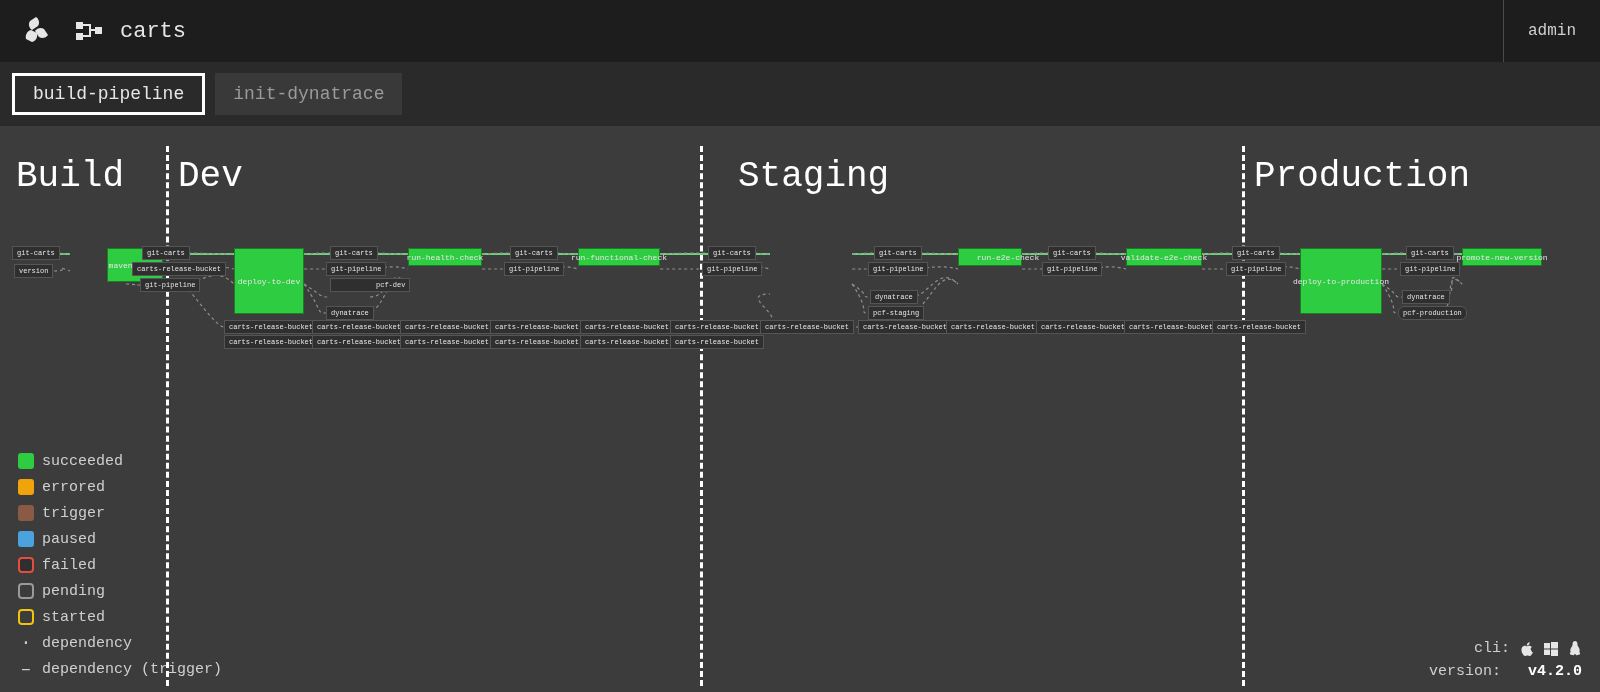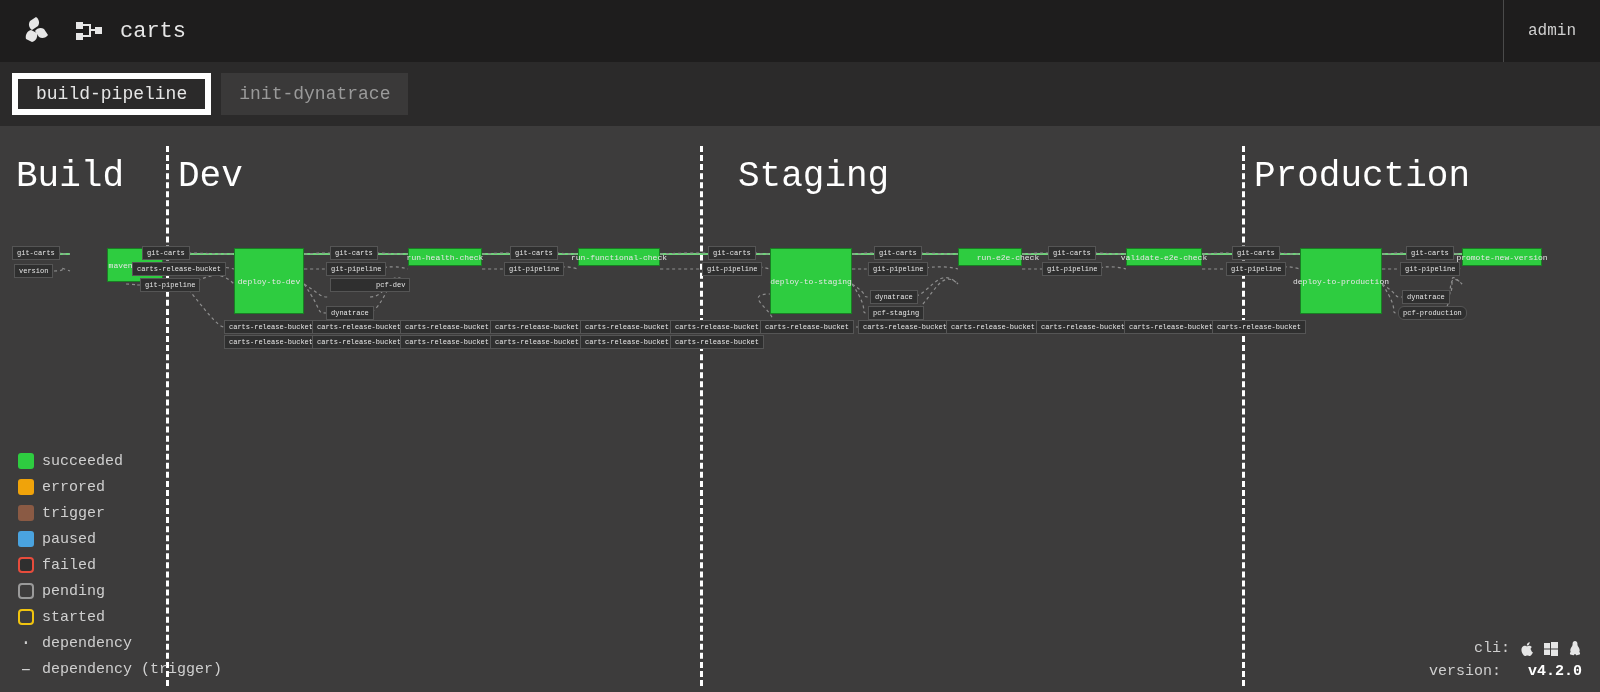--- a/index.html
+++ b/index.html
@@ -50,21 +50,21 @@
     height: 42px;
     display:flex; align-items:center;
     padding: 0 18px;
     font-size: 18px;
     color:#9a9a9a;
     background:#3a3939;
     cursor:pointer;
   }
   .tab.active {
     background: transparent;
-    border:6px solid #ffffff;
+    border:3px solid #ffffff;
     color:#e6e6e6;
   }
 
   
   .stage-label {
     position:absolute;
     top: 156px;
     font-size: 36px;
     color:#fff;
     font-family: "Courier New", monospace;
@@ -249,21 +249,20 @@
     <path d="M 1114 327 L 1124 327" class="edge-grey"></path>
     <path d="M 1202 327 L 1212 327" class="edge-grey"></path>
     <path d="M 748 327 C 810 327 730 294 770 294" class="edge-grey"></path>
     <path d="M 185 285 C 205 310 218 327 224 327" class="edge-grey"></path>
   </svg>
 <div class="canvas" id="canvas">
     <div class="node job" style="left: 70px; top: 248px; width: 56px; height: 34px; margin-left: 37px;">maven-build</div>
     <div class="node job" style="left: 234px; top: 248px; width: 70px; height: 66px;">deploy-to-dev</div>
     <div class="node job" style="left: 408px; top: 248px; width: 74px; height: 18px;">run-health-check</div>
     <div class="node job" style="left: 578px; top: 248px; width: 82px; height: 18px;">run-functional-check</div>
-    <div class="node job" style="left: 770px; top: 248px; width: 82px; height: 66px;">deploy-to-staging</div>
     <div class="node job" style="left: 958px; top: 248px; width: 64px; height: 18px; padding-left: 36px;">run-e2e-check</div>
     <div class="node job" style="left: 1126px; top: 248px; width: 76px; height: 18px;">validate-e2e-check</div>
     <div class="node job" style="left: 1300px; top: 248px; width: 82px; height: 66px;">deploy-to-production</div>
     <div class="node job" style="left: 1462px; top: 248px; width: 80px; height: 18px;">promote-new-version</div>
     <div class="node res small" style="left: 12px; top: 246px;">git-carts</div>
     <div class="node res small" style="left: 14px; top: 264px;">version</div>
     <div class="node res small" style="left: 142px; top: 246px;">git-carts</div>
     <div class="node res small" style="left: 132px; top: 262px;">carts-release-bucket</div>
     <div class="node res small" style="left: 140px; top: 278px;">git-pipeline</div>
     <div class="node res small" style="left: 330px; top: 246px;">git-carts</div>

